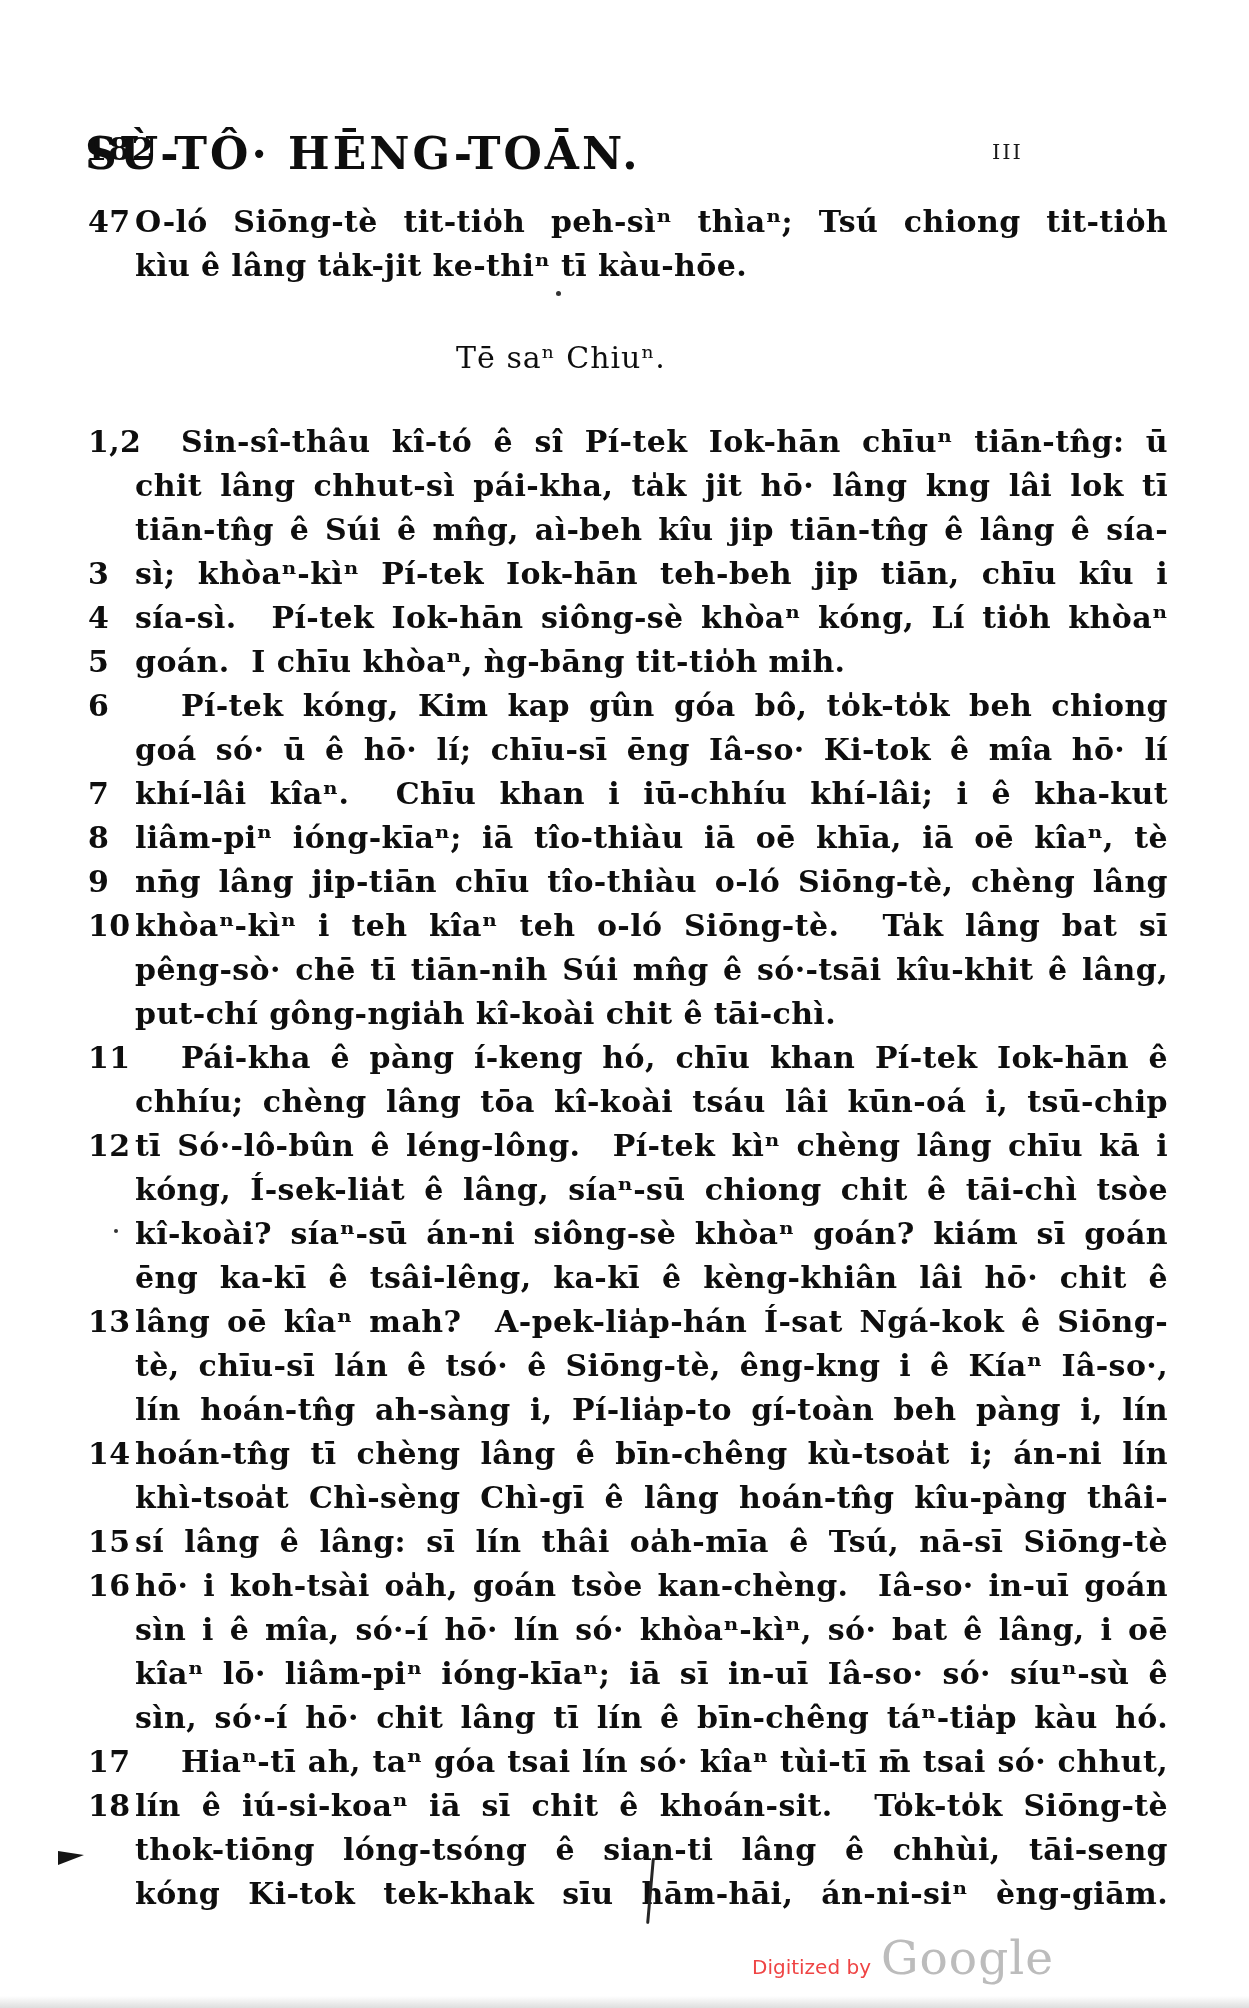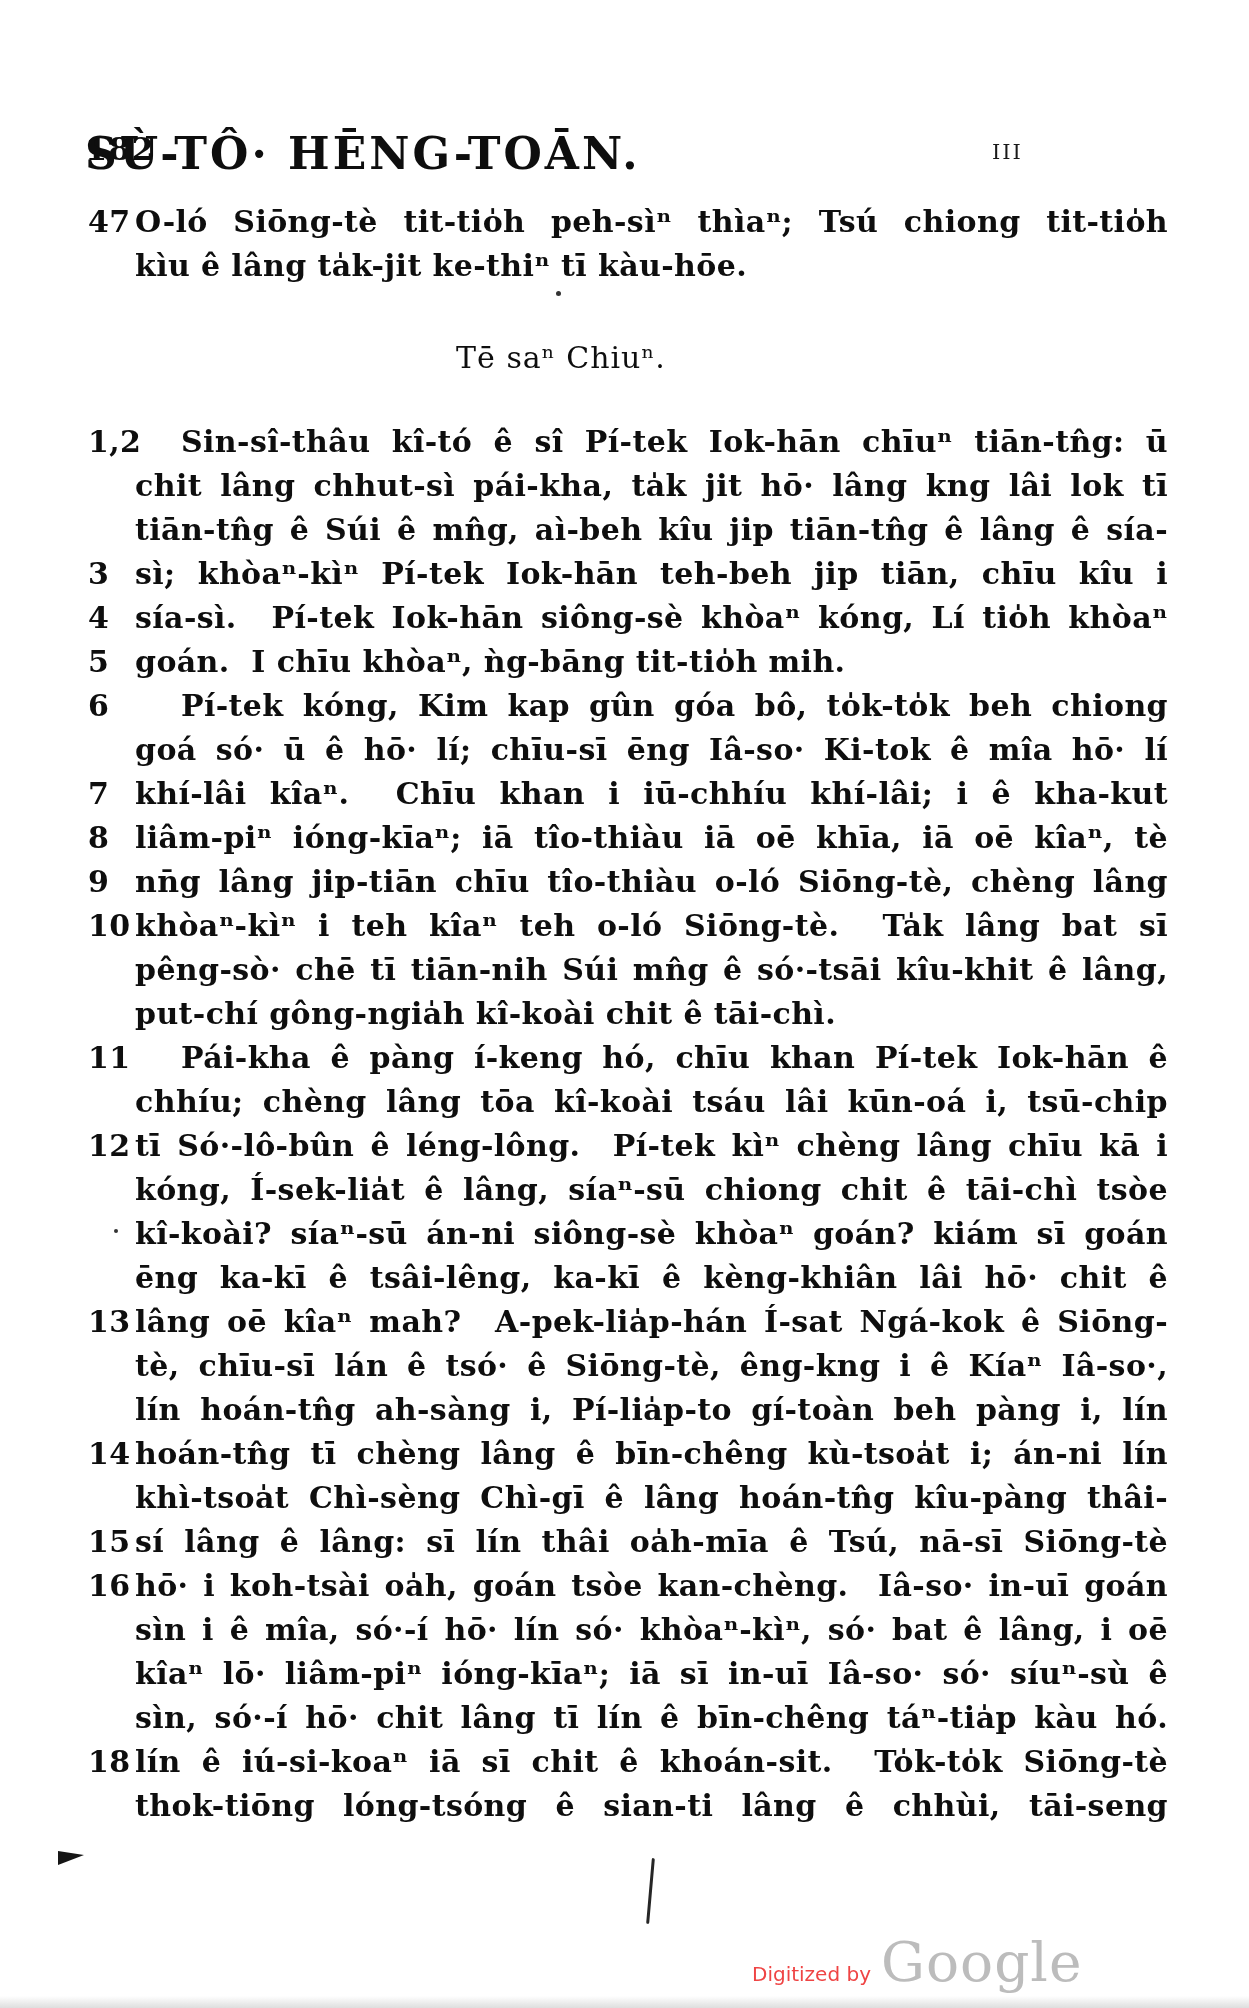--- a/index.html
+++ b/index.html
@@ -48,21 +48,21 @@
     background:#262626;transform:rotate(5deg);border-radius:2px;
   }
   .speck{position:absolute;background:#333;border-radius:50%;}
   .speck1{left:556px;top:291px;width:5px;height:5px;}
   .speck2{left:114px;top:1229px;width:4px;height:4px;}
   .watermark{
     position:absolute;left:752px;top:1930px;
     display:flex;align-items:baseline;gap:10px;
   }
   .wm-small{font-family:"DejaVu Sans",sans-serif;font-size:20px;color:#ef4444;}
-  .wm-brand{font-family:"DejaVu Serif",serif;font-size:55px;color:#bcbcbc;letter-spacing:1px;}
+  .wm-brand{font-family:"DejaVu Serif",serif;font-size:47px;color:#bcbcbc;letter-spacing:1px;}
   .bottom-edge{
     position:absolute;left:0;top:1996px;width:1249px;height:12px;
     background:linear-gradient(#ffffff,#dedede);
   }
 </style>
 </head>
 <body>
 
 <div class="header-pagenum">182</div>
 <div class="header-title">SÙ-TÔ· HĒNG-TOĀN.</div>
@@ -195,27 +195,35 @@
       <span class="vtext">sìn i ê mîa, só·-í hō· lín só· khòaⁿ-kìⁿ, só· bat ê lâng, i oē</span>
     </div>
     <div class="line">
       <span class="vnum"></span>
       <span class="vtext">kîaⁿ lō· liâm-piⁿ ióng-kīaⁿ; iā sī in-uī Iâ-so· só· síuⁿ-sù ê</span>
     </div>
     <div class="line">
       <span class="vnum"></span>
       <span class="vtext">sìn, só·-í hō· chit lâng tī lín ê bīn-chêng táⁿ-tia̍p kàu hó.</span>
     </div>
+    <div class="line indent">
+      <span class="vnum">17</span>
+      <span class="vtext">Hiaⁿ-tī ah, taⁿ góa tsai lín só· kîaⁿ tùi-tī m̄ tsai só· chhut,</span>
+    </div>
     <div class="line">
       <span class="vnum">18</span>
       <span class="vtext">lín ê iú-si-koaⁿ iā sī chit ê khoán-sit.&nbsp; To̍k-to̍k Siōng-tè</span>
     </div>
     <div class="line">
       <span class="vnum"></span>
       <span class="vtext">thok-tiōng lóng-tsóng ê sian-ti lâng ê chhùi, tāi-seng</span>
+    </div>
+    <div class="line">
+      <span class="vnum"></span>
+      <span class="vtext">kóng Ki-tok tek-khak sīu hām-hāi, án-ni-siⁿ èng-giām.</span>
     </div>
   </div>
 
 <div class="margin-mark"></div>
 <div class="scratch"></div>
 <div class="speck speck1"></div>
 <div class="speck speck2"></div>
 
 <div class="watermark">
   <span class="wm-small">Digitized by</span>

